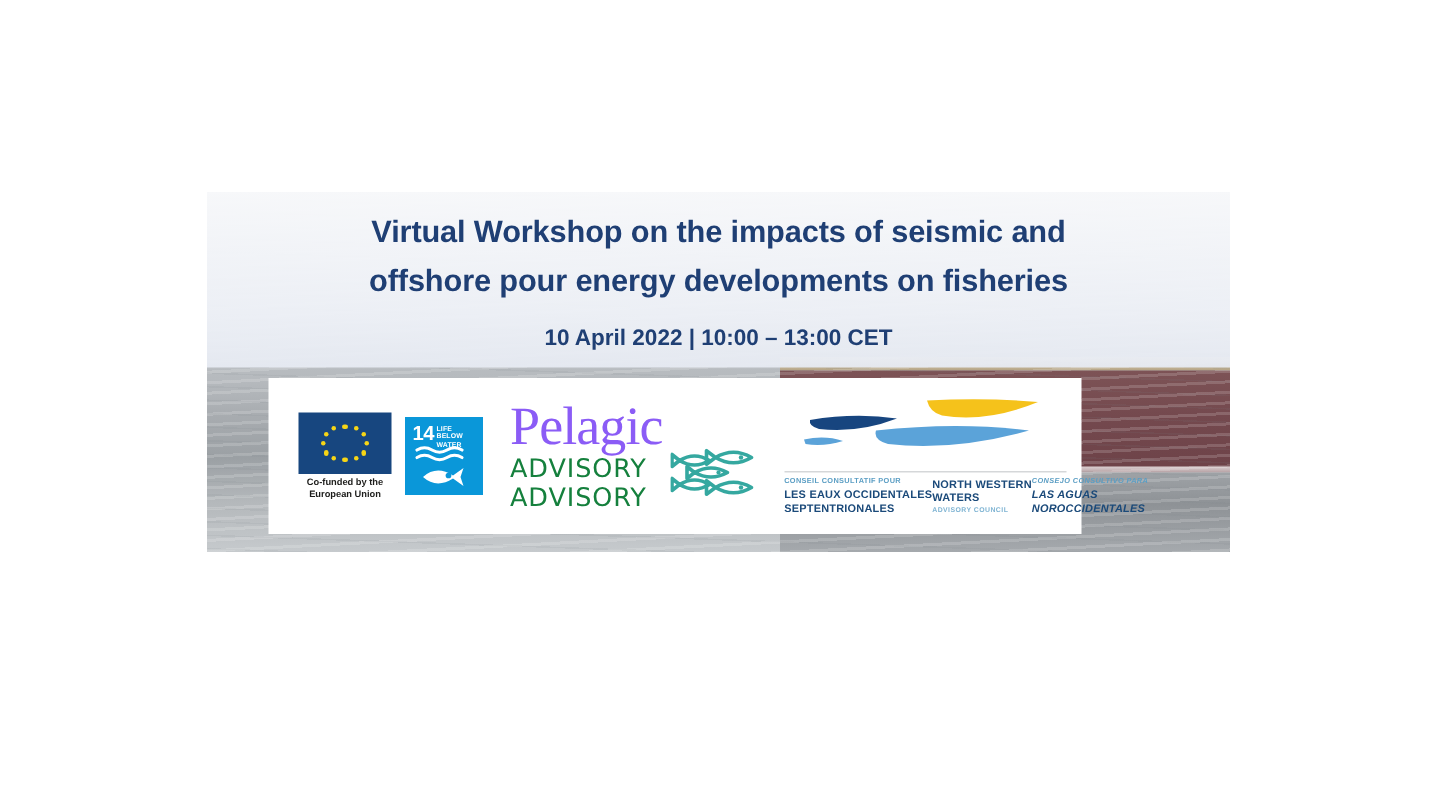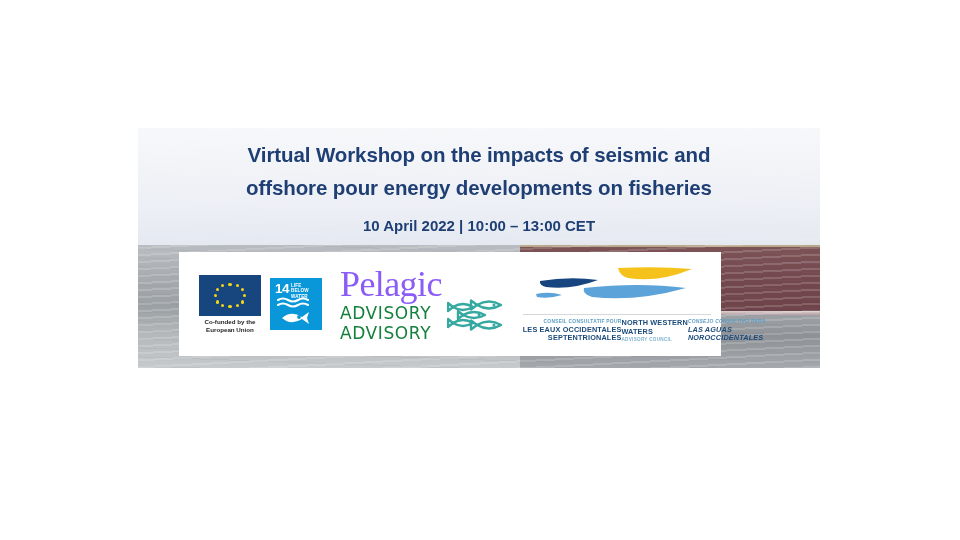--- a/index.html
+++ b/index.html
@@ -257,21 +257,21 @@
     background: #d5d7d9;
     margin: 3px 0 4px 0;
   }
   .nwwac-texts {
     display: flex;
     width: 100%;
     justify-content: space-between;
     align-items: flex-start;
   }
   .nw-col { flex: 0 0 auto; }
-  .nw-col.fr { text-align: right; }
+  .nw-col.fr { }
   .nw-col.en { text-align: left; }
   .nw-col.es { text-align: left; font-style: italic; }
   .nw-small {
     color: #5b9ec4;
     font-size: 4.9px;
     line-height: 6.6px;
     letter-spacing: 0.25px;
     font-weight: bold;
     text-transform: uppercase;
   }

